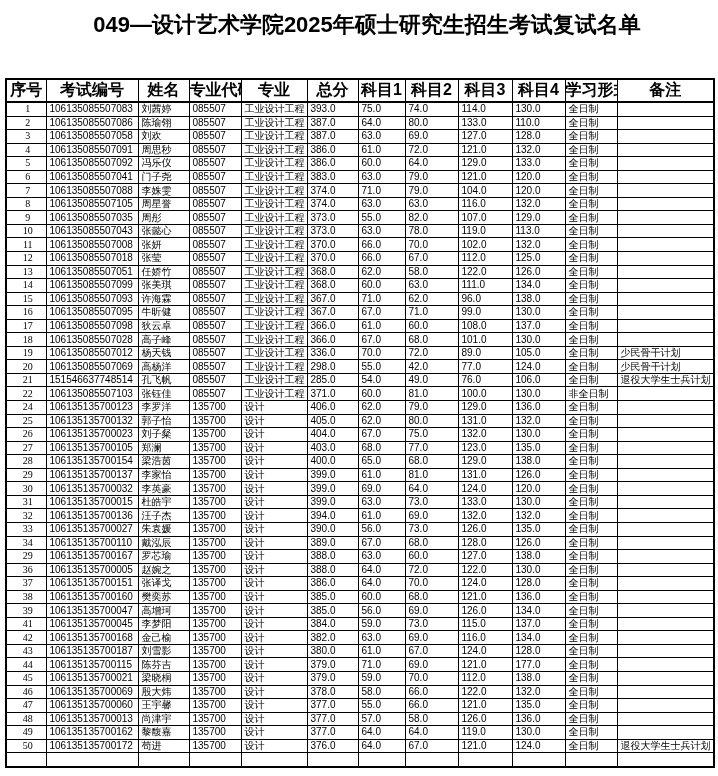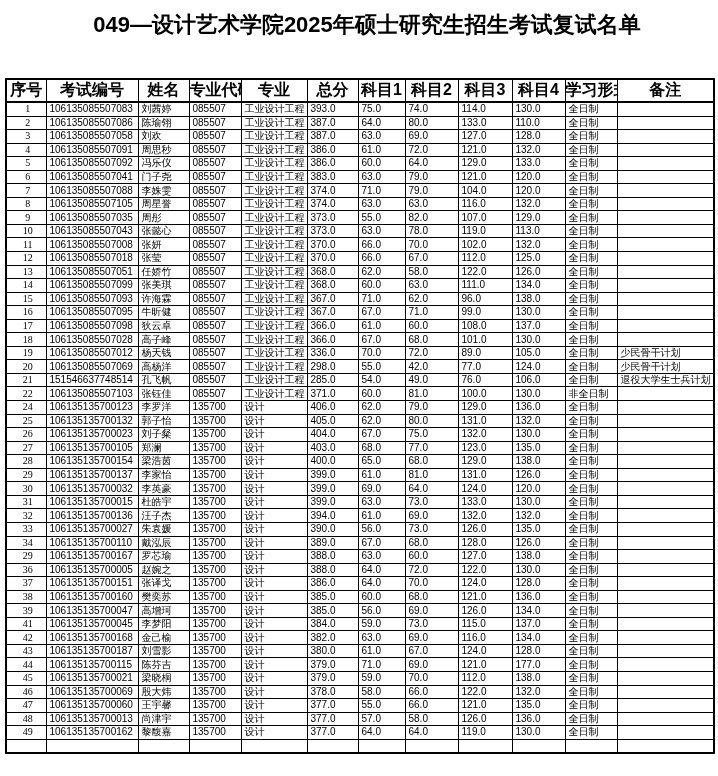--- a/index.html
+++ b/index.html
@@ -764,20 +764,34 @@
           <td class="c-major-code">135700</td>
           <td class="c-major">设计</td>
           <td class="c-total">377.0</td>
           <td class="c-subject1">64.0</td>
           <td class="c-subject2">64.0</td>
           <td class="c-subject3">119.0</td>
           <td class="c-subject4">130.0</td>
           <td class="c-study-form">全日制</td>
           <td class="c-remark"></td>
         </tr>
+        <tr>
+          <td class="c-index">50</td>
+          <td class="c-exam-id">106135135700172</td>
+          <td class="c-name">苟进</td>
+          <td class="c-major-code">135700</td>
+          <td class="c-major">设计</td>
+          <td class="c-total">376.0</td>
+          <td class="c-subject1">64.0</td>
+          <td class="c-subject2">67.0</td>
+          <td class="c-subject3">121.0</td>
+          <td class="c-subject4">124.0</td>
+          <td class="c-study-form">全日制</td>
+          <td class="c-remark">退役大学生士兵计划</td>
+        </tr>
         <tr class="cut-row">
           <td class="c-index"></td>
           <td class="c-exam-id"></td>
           <td class="c-name"></td>
           <td class="c-major-code"></td>
           <td class="c-major"></td>
           <td class="c-total"></td>
           <td class="c-subject1"></td>
           <td class="c-subject2"></td>
           <td class="c-subject3"></td>

